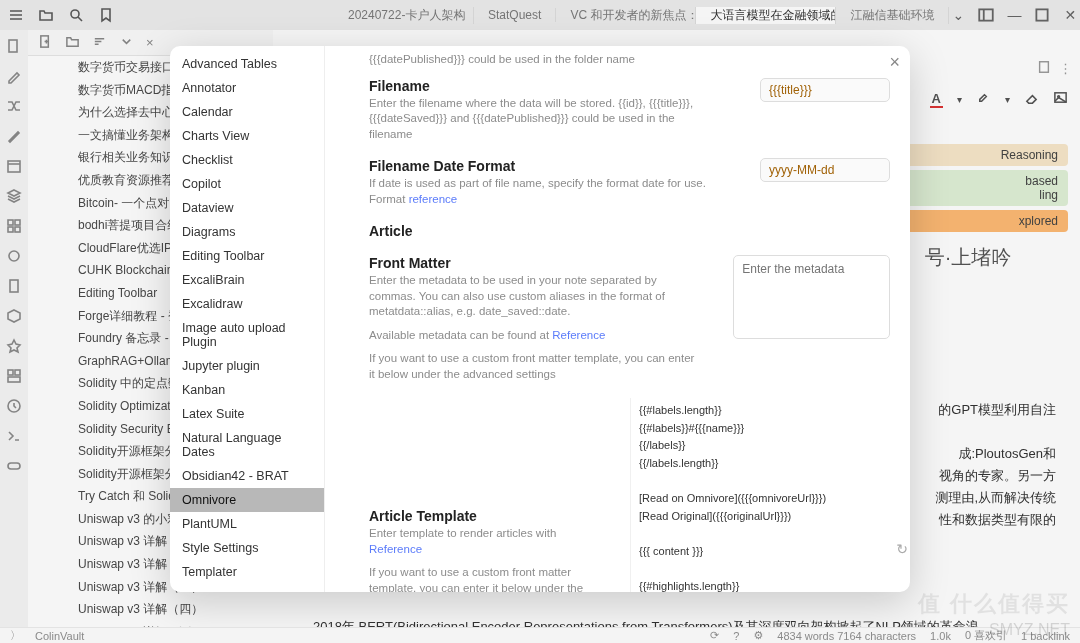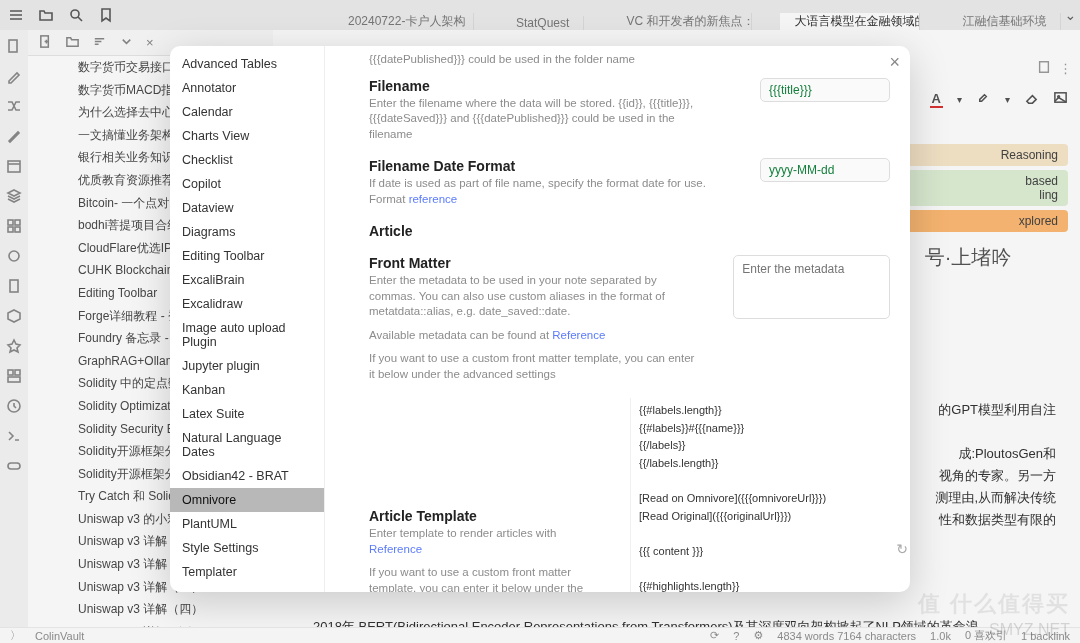--- a/index.html
+++ b/index.html
@@ -2,21 +2,21 @@
 <html><head>
 <meta charset="utf-8">
 <style>
 * { margin: 0; padding: 0; box-sizing: border-box; font-family: -apple-system, "Segoe UI", "Microsoft YaHei", sans-serif; }
 body { width: 1080px; height: 643px; background: #fff; overflow: hidden; position: relative; font-size: 13px; color: #1f1f1f; }
 
 
 .titlebar { height: 30px; background: #ededed; display: flex; align-items: center; padding: 0 8px; }
 .titlebar .left-icons { display: flex; gap: 14px; align-items: center; color: #5a5a5a; }
 .titlebar .left-icons .ic { width: 16px; height: 16px; display: flex; align-items: center; justify-content: center; }
-.tabs { flex: 1; display: flex; align-items: flex-end; margin-left: 220px; height: 30px; gap: 28px; }
+.tabs { flex: 1; display: flex; align-items: center; margin-left: 220px; height: 30px; }
 .tab { padding: 0 14px; font-size: 12px; color: #7a7a7a; display: flex; align-items: center; border-right: 1px solid #ddd; max-width: 140px; white-space: nowrap; overflow: hidden; text-overflow: ellipsis; position: relative; }
 .tab.active { background: #fff; color: #333; }
 .window-controls { display: flex; gap: 10px; color: #666; align-items: center; }
 .window-controls .wc { width: 18px; height: 18px; display: flex; align-items: center; justify-content: center; font-size: 14px; }
 
 
 .activity-bar { position: absolute; left: 0; top: 30px; bottom: 16px; width: 28px; background: #f5f5f5; display: flex; flex-direction: column; align-items: center; gap: 14px; padding-top: 8px; color: #8a8a8a; }
 .activity-bar .ic { width: 16px; height: 16px; }
 
 
@@ -39,22 +39,22 @@
 .modal-close { position:absolute; right:10px; top:6px; font-size:18px; color:#888; }
 .plugin-list { width:155px; border-right:1px solid #eee; overflow-y:auto; padding:6px 0; }
 .plugin-list .pi { padding:5px 12px; font-size:12.5px; color:#333; cursor:default; }
 .plugin-list .pi.active { background:#b8b8b8; color:#111; }
 .settings-pane { flex:1; overflow-y:auto; padding: 6px 20px 20px 44px; }
 .set-sec { margin: 10px 0 16px; }
 .set-title { font-size:14px; font-weight:600; color:#222; margin-bottom:2px; }
 .set-desc { font-size:11.5px; color:#8c8c8c; line-height:1.35; max-width: 340px; }
 .set-desc a { color:#5c7cfa; text-decoration:none; }
 .field-row { display:flex; align-items:flex-start; justify-content:space-between; gap:20px; }
-.text-input { width:130px; padding:4px 8px; font-size:12px; border:1px solid #ddd; border-radius:5px; color:#15803d; background:#fafafa; }
-.textarea-lg { width:160px; height:64px; padding:6px 8px; font-size:12px; border:1px solid #ddd; border-radius:5px; color:#aaa; resize:none; background:#fff;margin-left:12px; }
+.text-input { width:130px; padding:4px 8px; font-size:12px; border:1px solid #ddd; border-radius:5px; color:#a16207; background:#fafafa; }
+.textarea-lg { width:160px; height:84px; padding:6px 8px; font-size:12px; border:1px solid #ddd; border-radius:5px; color:#aaa; resize:none; background:#fff;margin-left:12px; }
 .code-area { font-family: ui-monospace,Consolas,monospace; font-size:11px; line-height:1.6; color:#333; padding:4px 0 4px 8px; width: 260px; border-left:1px solid #f0f0f0; position:relative; }
 .reload-ic { position:absolute; right:-18px; top:140px; color:#aaa; font-size:14px; }
 
 
 .status-bar { position:absolute; left:0; right:0; bottom:0; height:16px; background:#f4f4f4; border-top:1px solid #e3e3e3; display:flex; align-items:center; font-size:11px; color:#8a8a8a; padding:0 10px; gap:14px; }
 .status-bar .spacer{flex:1;}
 
 
 .watermark { position:absolute; right:10px; bottom:24px; font-size:22px; font-weight:700; color:rgba(0,0,0,.08); letter-spacing:2px; }
 .watermark2 { position:absolute; right:10px; bottom:4px; font-size:16px; color:rgba(0,0,0,.14); }

